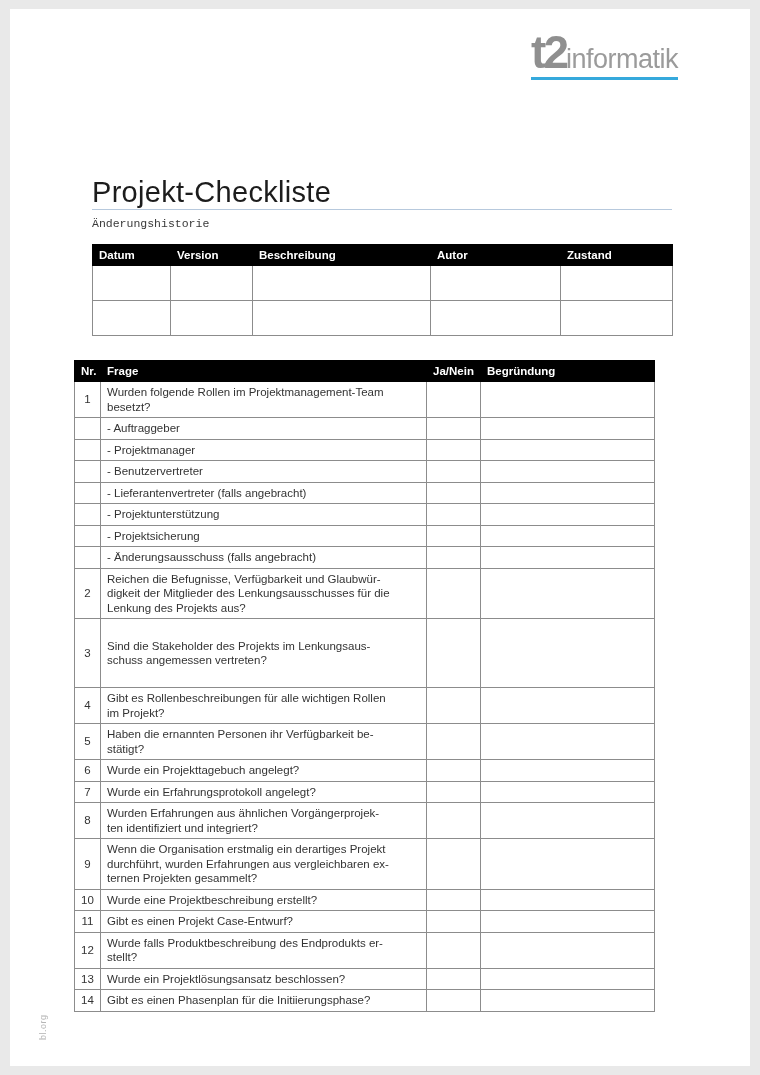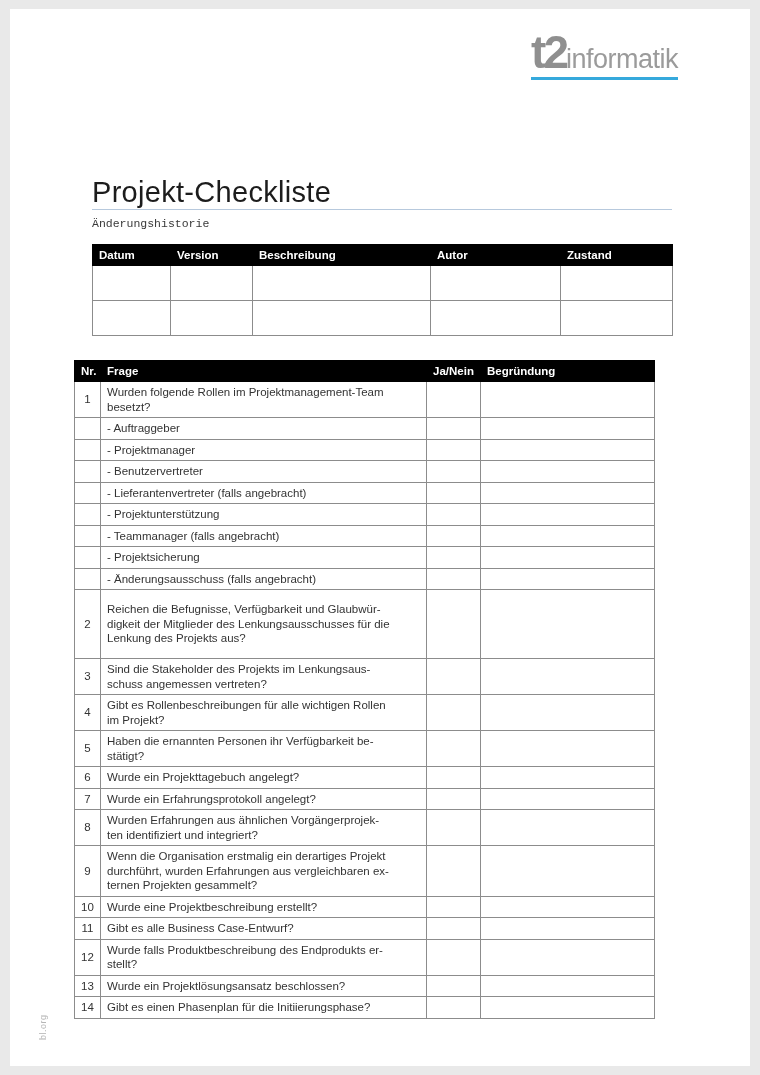--- a/index.html
+++ b/index.html
@@ -162,26 +162,20 @@
           <td class="cell-begruendung"></td>
         </tr>
         <tr>
           <td class="cell-nr"></td>
           <td class="cell-frage">- Projektunterstützung</td>
           <td class="cell-janein"></td>
           <td class="cell-begruendung"></td>
         </tr>
         <tr>
           <td class="cell-nr"></td>
-          <td class="cell-frage">- Teammanager (falls angebracht)</td>
-          <td class="cell-janein"></td>
-          <td class="cell-begruendung"></td>
-        </tr>
-        <tr>
-          <td class="cell-nr"></td>
           <td class="cell-frage">- Projektsicherung</td>
           <td class="cell-janein"></td>
           <td class="cell-begruendung"></td>
         </tr>
         <tr>
           <td class="cell-nr"></td>
           <td class="cell-frage">- Änderungsausschuss (falls angebracht)</td>
           <td class="cell-janein"></td>
           <td class="cell-begruendung"></td>
         </tr>
@@ -242,21 +236,21 @@
           <td class="cell-begruendung"></td>
         </tr>
         <tr>
           <td class="cell-nr">10</td>
           <td class="cell-frage">Wurde eine Projektbeschreibung erstellt?</td>
           <td class="cell-janein"></td>
           <td class="cell-begruendung"></td>
         </tr>
         <tr>
           <td class="cell-nr">11</td>
-          <td class="cell-frage">Gibt es alle Business Case-Entwurf?</td>
+          <td class="cell-frage">Gibt es einen Projekt Case-Entwurf?</td>
           <td class="cell-janein"></td>
           <td class="cell-begruendung"></td>
         </tr>
         <tr>
           <td class="cell-nr">12</td>
           <td class="cell-frage">Wurde falls Produktbeschreibung des Endprodukts er-
 stellt?</td>
           <td class="cell-janein"></td>
           <td class="cell-begruendung"></td>
         </tr>

